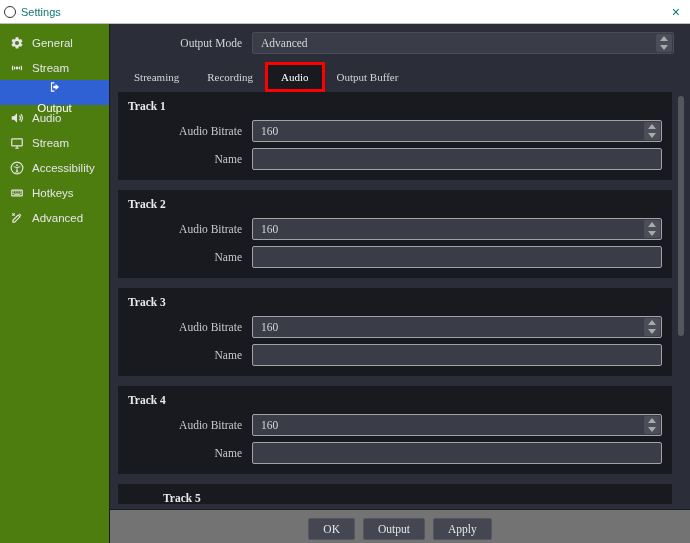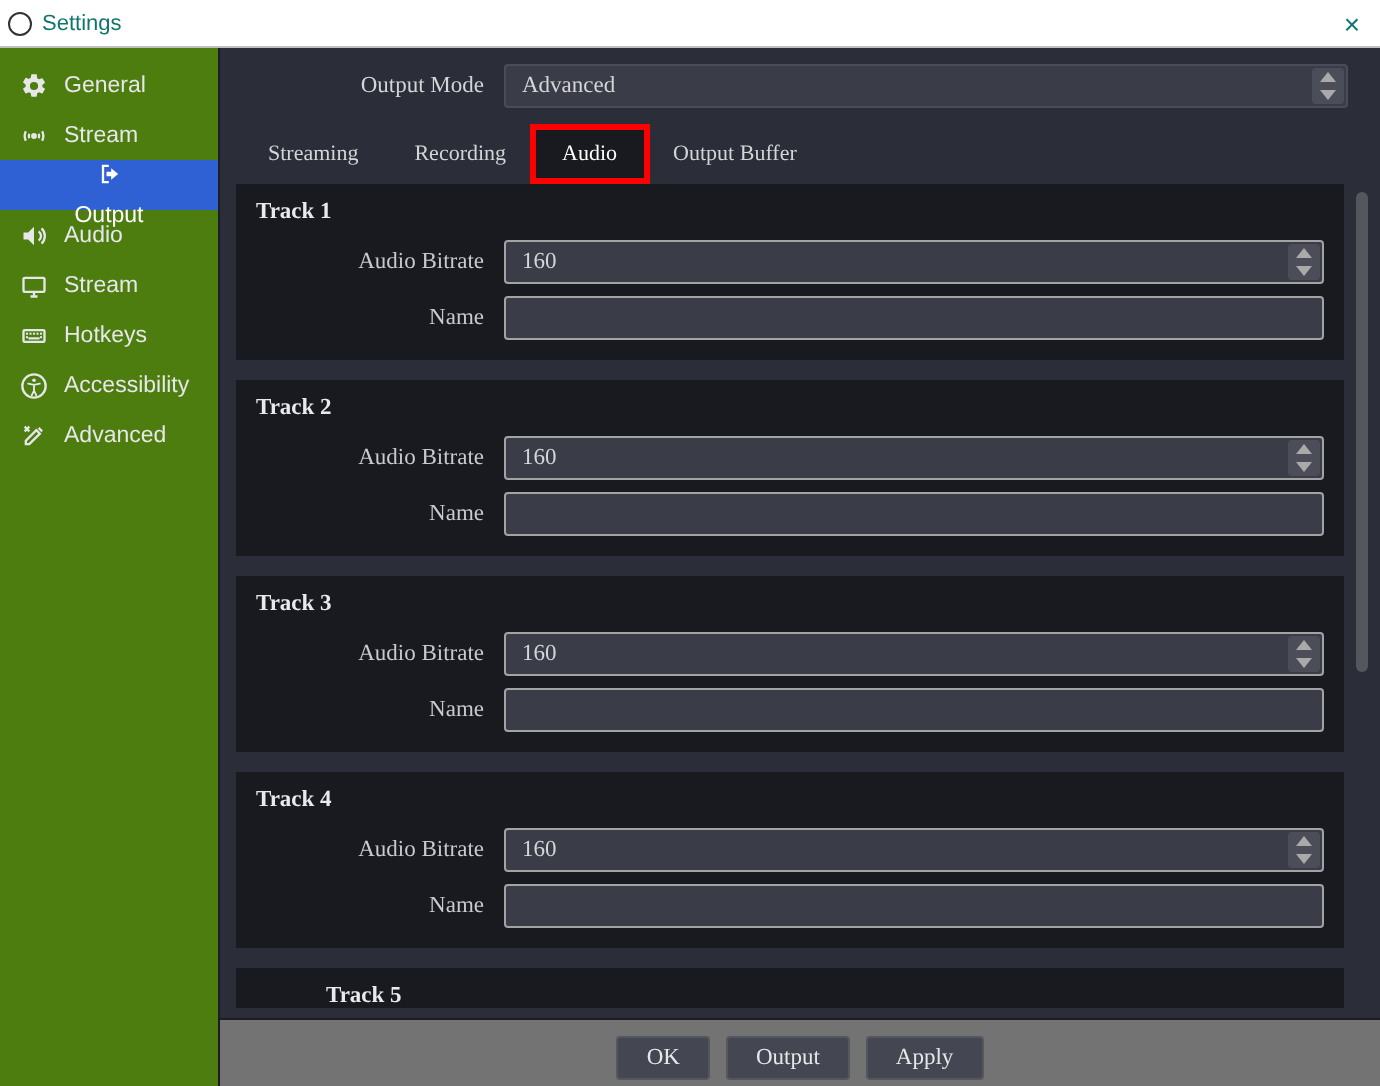--- a/index.html
+++ b/index.html
@@ -292,37 +292,37 @@
         <svg width="14" height="14" viewBox="0 0 24 24" fill="none" stroke="#e6e7e9" stroke-width="2">
             <rect x="3" y="5" width="18" height="12" rx="1"></rect>
             <path d="M9 21h6M12 17v4"></path>
           </svg>
       </span>
       <span>Stream</span>
     </div>
 
     <div class="sidebar-item">
       <span class="icon">
-        <svg width="14" height="14" viewBox="0 0 24 24" fill="none" stroke="#e6e7e9" stroke-width="2">
-            <rect x="3" y="7" width="18" height="10" rx="1"></rect>
-            <path d="M6 10h0M9 10h0M12 10h0M15 10h0M18 10h0M6 13h0M8 14h8M18 13h0" stroke-linecap="round"></path>
-          </svg>
-      </span>
-      <span>Hotkeys</span>
-    </div>
-
-    <div class="sidebar-item">
-      <span class="icon">
         <svg width="14" height="14" viewBox="0 0 24 24" fill="#e6e7e9">
             <circle cx="12" cy="12" r="10" fill="none" stroke="#e6e7e9" stroke-width="2"></circle>
             <circle cx="12" cy="7" r="1.5"></circle>
             <path d="M7 10l5 1 5-1M12 11v5l-2 4M12 16l2 4" fill="none" stroke="#e6e7e9" stroke-width="1.6" stroke-linecap="round"></path>
           </svg>
       </span>
       <span>Accessibility</span>
+    </div>
+
+    <div class="sidebar-item">
+      <span class="icon">
+        <svg width="14" height="14" viewBox="0 0 24 24" fill="none" stroke="#e6e7e9" stroke-width="2">
+            <rect x="3" y="7" width="18" height="10" rx="1"></rect>
+            <path d="M6 10h0M9 10h0M12 10h0M15 10h0M18 10h0M6 13h0M8 14h8M18 13h0" stroke-linecap="round"></path>
+          </svg>
+      </span>
+      <span>Hotkeys</span>
     </div>
 
     <div class="sidebar-item">
       <span class="icon">
         <svg width="14" height="14" viewBox="0 0 24 24" fill="none" stroke="#e6e7e9" stroke-width="2">
             <path d="M14 7l3 3-9 9H5v-3zM16 5l3 3M4 4l4 4M8 4L4 8"></path>
           </svg>
       </span>
       <span>Advanced</span>
     </div>

